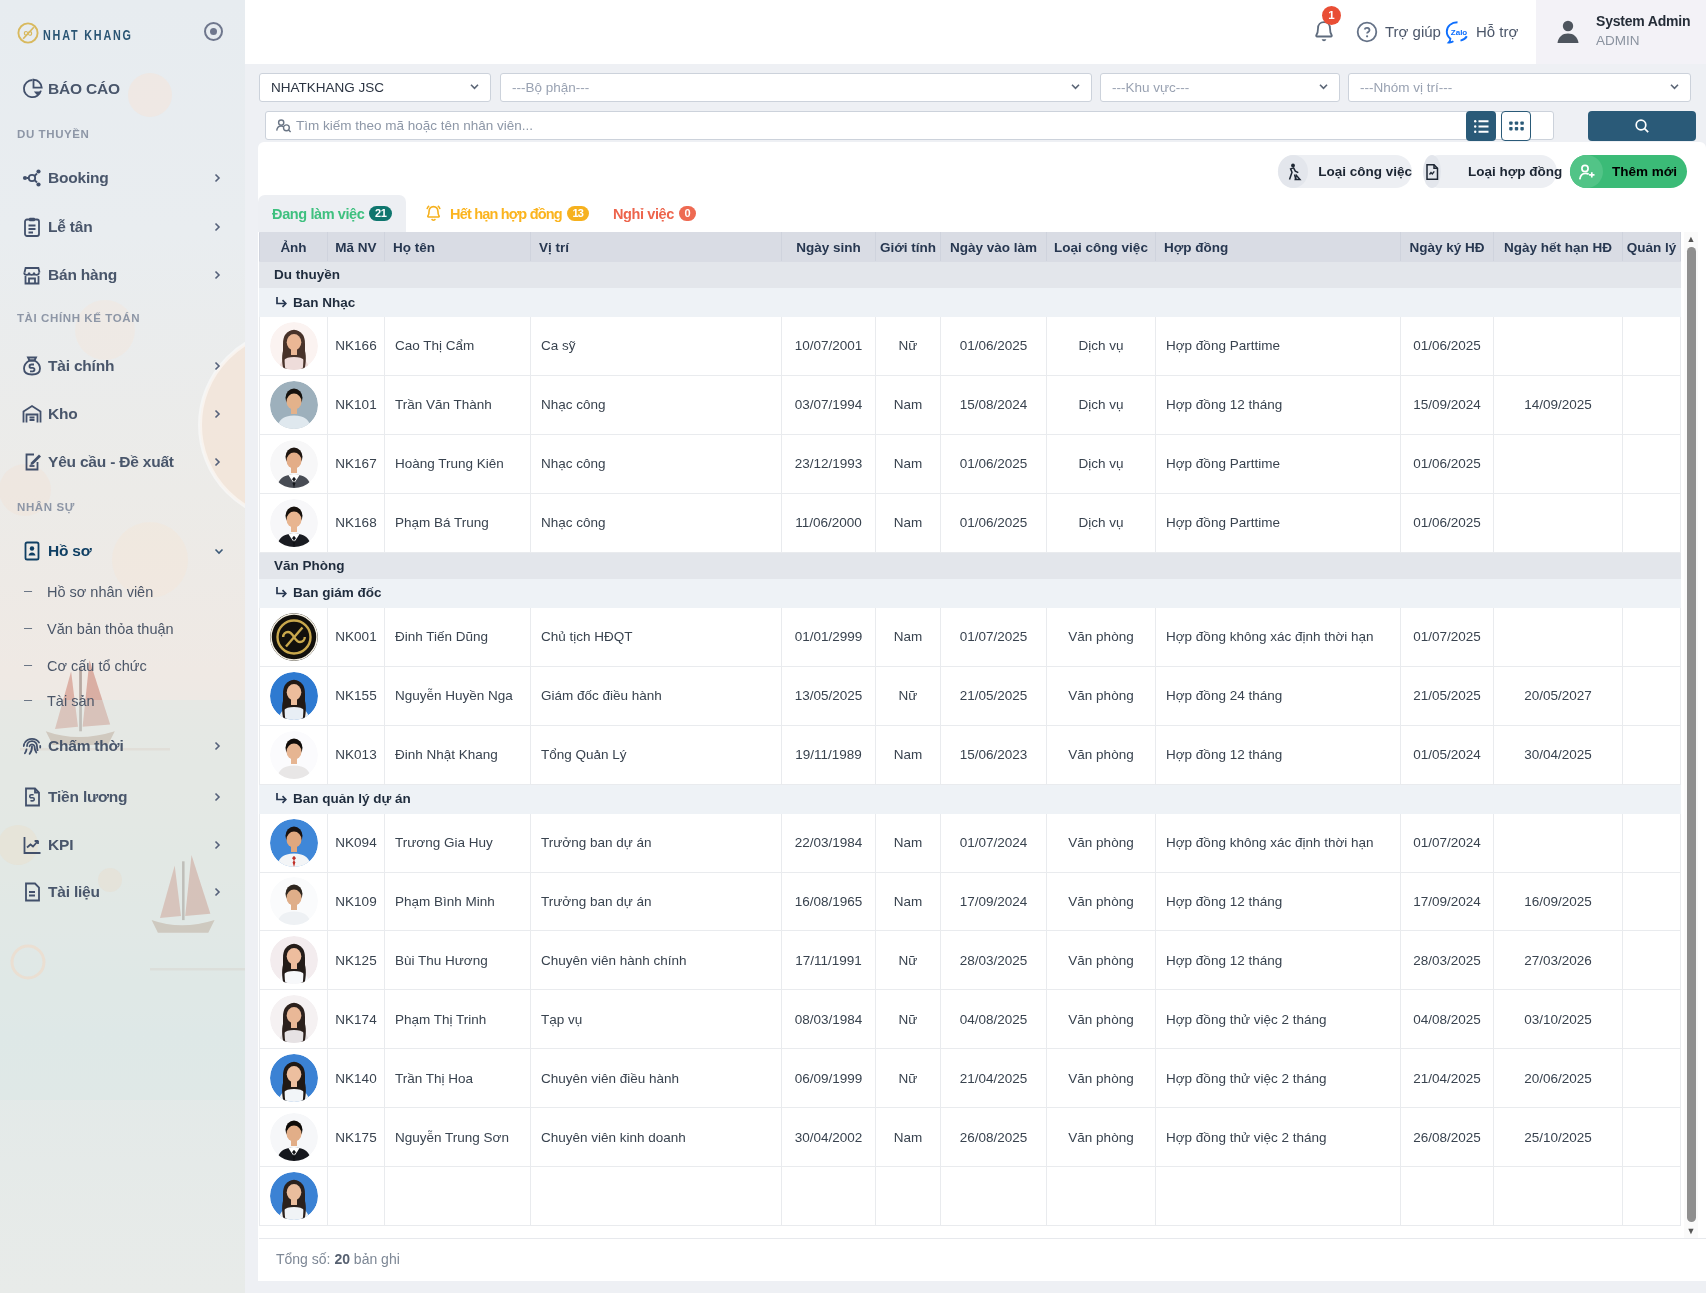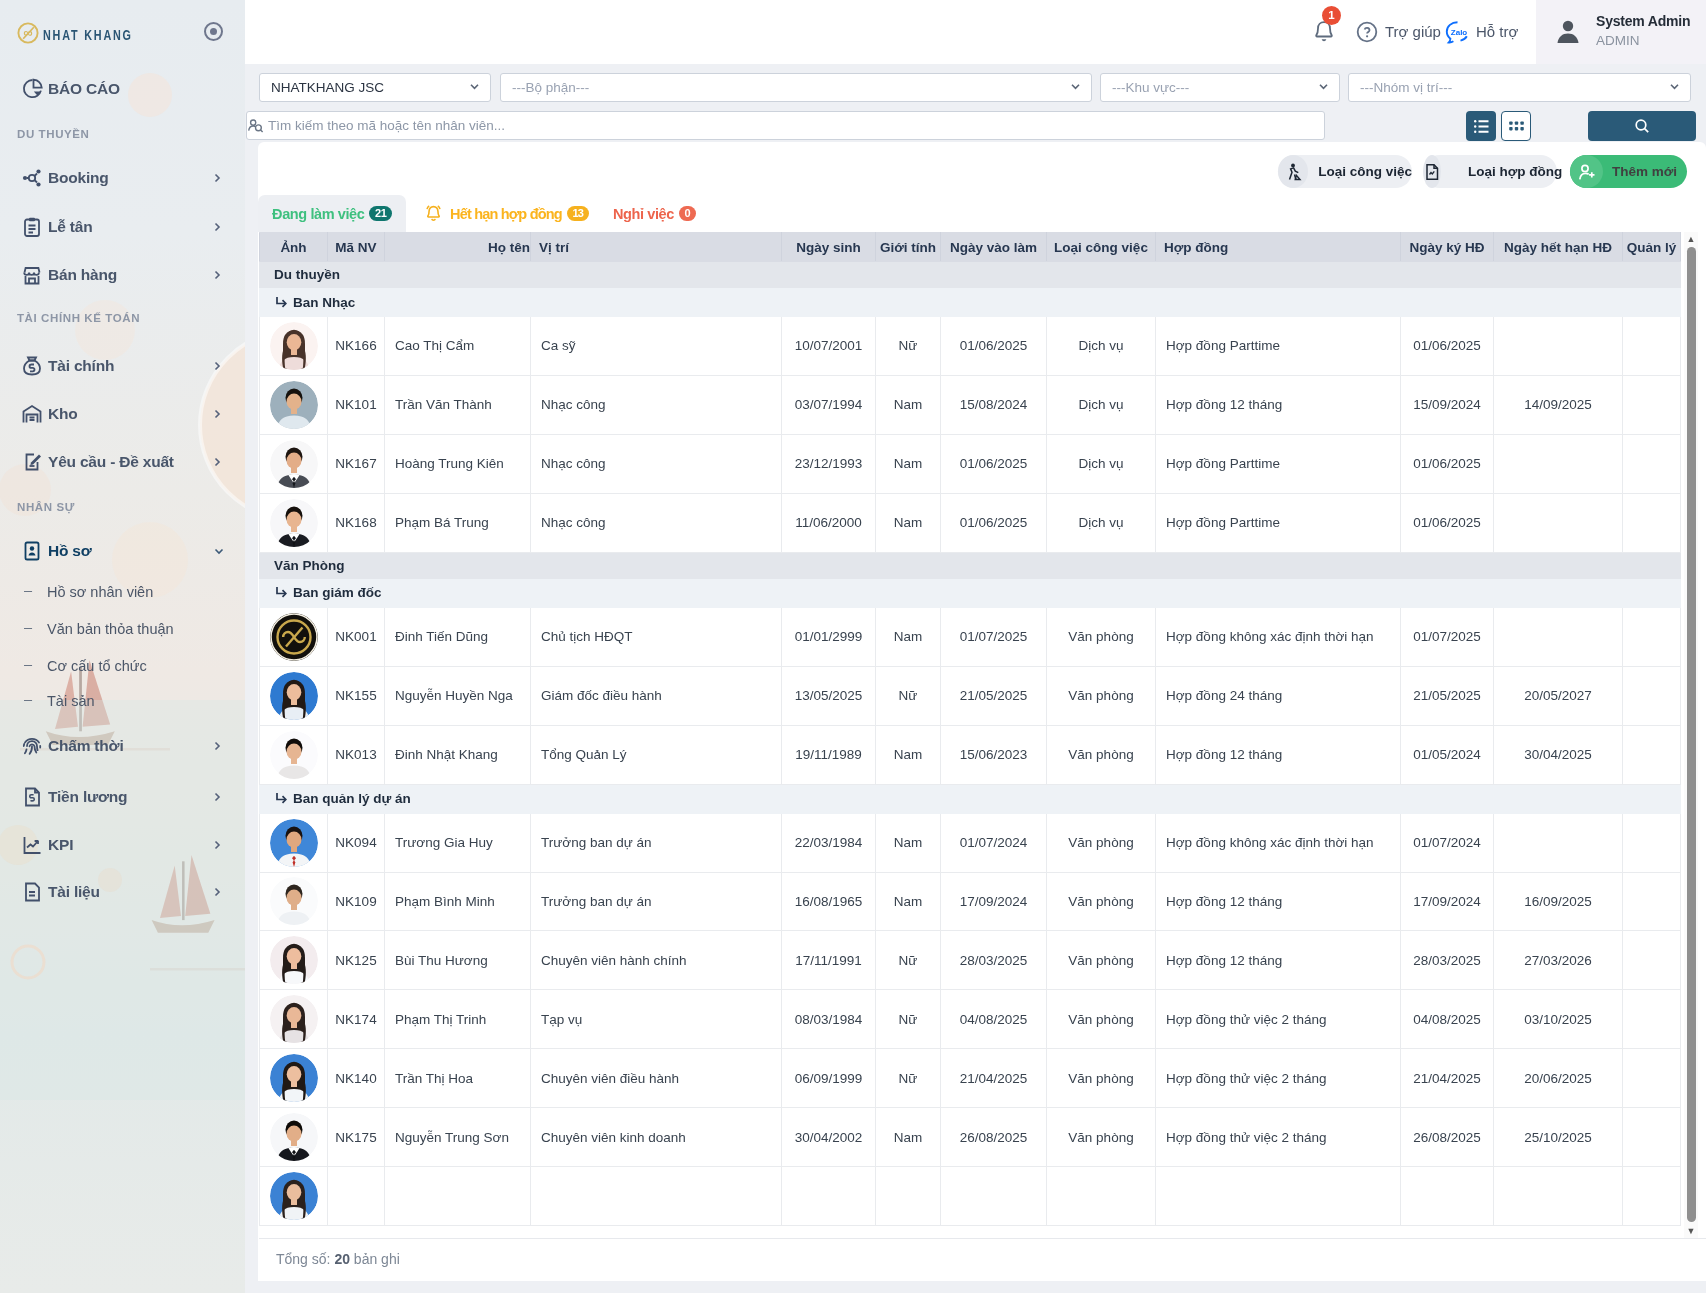--- a/index.html
+++ b/index.html
@@ -293,21 +293,21 @@
     <span class="chev"><svg width="13" height="13" viewBox="0 0 13 13">
         <path d="M3 4.7 6.5 8.4 10 4.7" stroke="#5b6676" stroke-width="1.6" fill="none"></path>
       </svg></span>
   </div>
 <div class="ctl" style="left:1348px;top:73px;width:343px;height:29px;padding-left:11px">
     <span class="ph">---Nhóm vị trí---</span>
     <span class="chev"><svg width="13" height="13" viewBox="0 0 13 13">
         <path d="M3 4.7 6.5 8.4 10 4.7" stroke="#5b6676" stroke-width="1.6" fill="none"></path>
       </svg></span>
   </div>
-<div class="ctl" style="left:246px;top:111px;width:1079px;height:29px;">
+<div class="ctl" style="left:265px;top:111px;width:1289px;height:29px;padding-left:9px">
     <span style="margin-right:4px;display:flex">
       <svg width="17" height="17" viewBox="0 0 17 17" fill="none">
         <circle cx="6.2" cy="5.6" r="2.6" stroke="#6a7585" stroke-width="1.4"></circle>
         <path d="M1.7 13.6c.4-3 2.1-4.6 4.5-4.6 1 0 1.9.3 2.6.8" stroke="#6a7585" stroke-width="1.4"></path>
         <circle cx="11.4" cy="10.8" r="2.9" stroke="#6a7585" stroke-width="1.4"></circle>
         <path d="m13.6 13 2 2" stroke="#6a7585" stroke-width="1.4"></path>
       </svg>
     </span>
     <span class="ph" style="color:#8d97a7">Tìm kiếm theo mã hoặc tên nhân viên...</span>
   </div>
@@ -350,21 +350,21 @@
 <div class="pill" style="left:1423px;top:155px;width:134px">
     <span class="pic">
       <svg width="18" height="18" viewBox="0 0 18 18" fill="none">
         <path d="M4 1.8h7l3.5 3.5v11H4z" stroke="#1d2633" stroke-width="1.5" fill="none"></path>
         <path d="M11 1.8v3.5h3.5" stroke="#1d2633" stroke-width="1.5" fill="none"></path>
         <path d="m6.5 11.5 1.5-2 1.3 1.5 2-2.6" stroke="#1d2633" stroke-width="1.3" fill="none"></path>
       </svg>
     </span>
     <span style="margin-left:27px">Loại hợp đồng</span>
   </div>
-<div class="pill" style="left:1570px;top:155px;width:117px;background:#3bbb77;color:#404040">
+<div class="pill" style="left:1570px;top:155px;width:117px;background:#3bbb77;color:#000000">
     <span class="pic" style="background:#52c487">
       <svg width="20" height="20" viewBox="0 0 20 20" fill="none">
         <circle cx="8" cy="6.4" r="3.1" stroke="#fff" stroke-width="1.7"></circle>
         <path d="M2.8 17.3c.5-3.9 2.6-5.9 5.7-5.9 1.2 0 2.3.3 3.2.9" stroke="#fff" stroke-width="1.7" fill="none"></path>
         <path d="M14.8 10.2v5.4M12.1 12.9h5.4" stroke="#fff" stroke-width="1.7"></path>
       </svg>
     </span>
     <span style="margin-left:9px">Thêm mới</span>
   </div>
 <div class="tab" style="left:258px;width:148px;background:#edeff3;border-radius:7px 7px 0 0;justify-content:center;color:#3ec07f">Đang làm việc<span class="badge" style="background:#0f766e">21</span></div>
@@ -389,21 +389,21 @@
         <col style="width:109px">
         <col style="width:245px">
         <col style="width:93px">
         <col style="width:129px">
         <col style="width:58px">
       </colgroup>
       <tbody>
         <tr>
           <th class="ctr" style="text-align:center;">Ảnh</th>
           <th class="ctr" style="text-align:center;">Mã NV</th>
-          <th class="pl" style="text-align:right;padding-left:8px">Họ tên</th>
+          <th class="pl" style="text-align:left;padding-left:8px">Họ tên</th>
           <th class="pl" style="text-align:left;padding-left:8px">Vị trí</th>
           <th class="ctr" style="text-align:center;">Ngày sinh</th>
           <th class="ctr" style="text-align:center;">Giới tính</th>
           <th class="ctr" style="text-align:center;">Ngày vào làm</th>
           <th class="ctr" style="text-align:center;">Loại công việc</th>
           <th class="pl" style="text-align:left;padding-left:8px">Hợp đồng</th>
           <th class="ctr" style="text-align:center;">Ngày ký HĐ</th>
           <th class="ctr" style="text-align:center;">Ngày hết hạn HĐ</th>
           <th class="ctr" style="text-align:center;">Quản lý</th>
         </tr>

